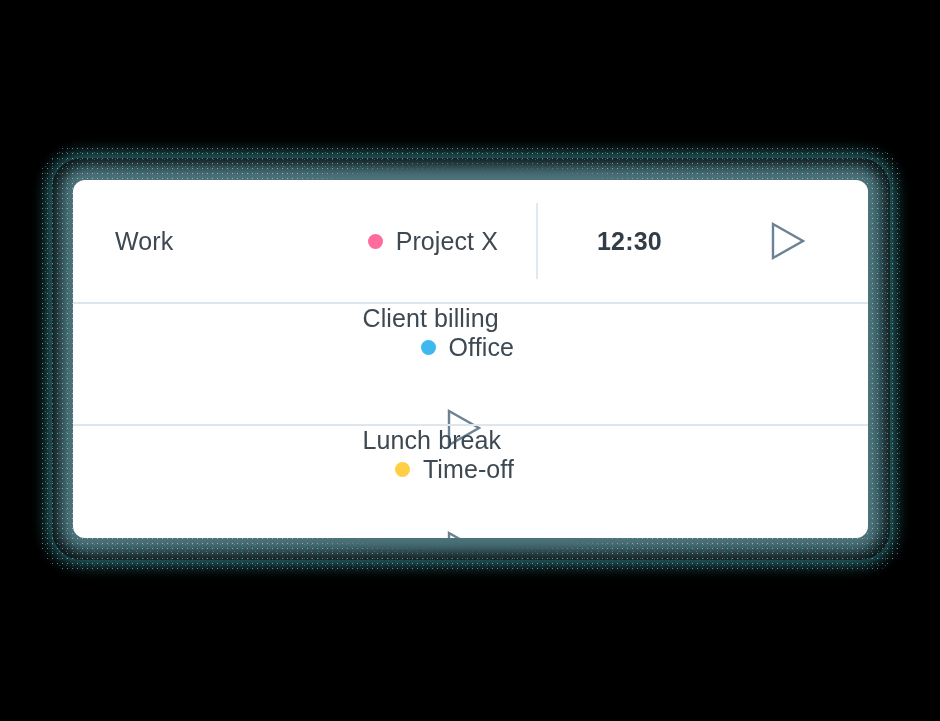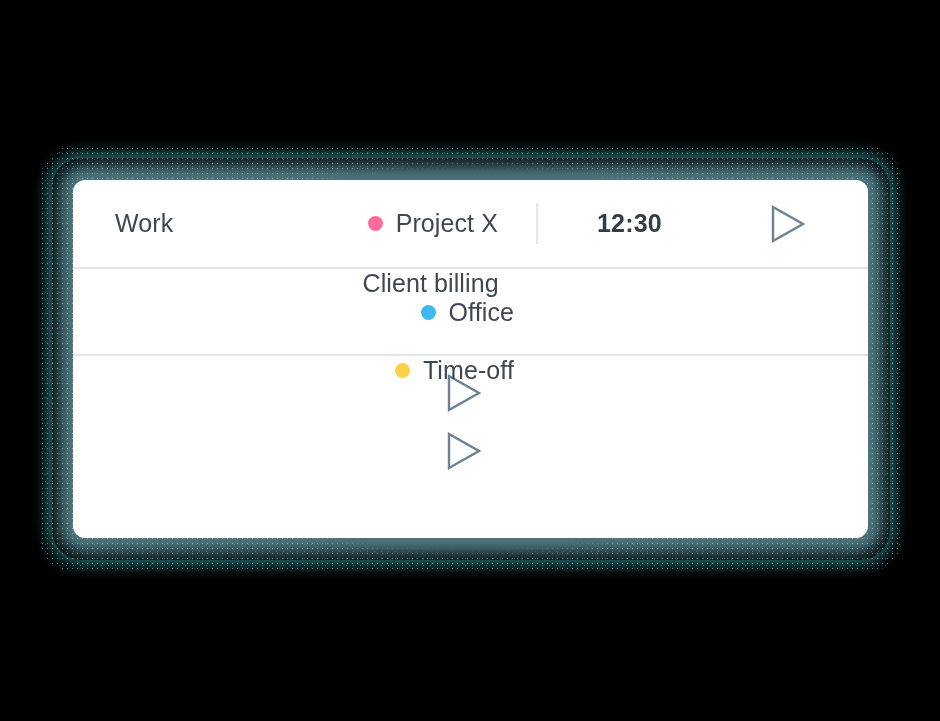--- a/index.html
+++ b/index.html
@@ -82,21 +82,21 @@
     top: 180px;
     width: 795px;
     height: 358px;
     background: #ffffff;
     border-radius: 12px;
     overflow: hidden;
   }
 
   .row {
     position: relative;
-    height: 87px;
+    height: 122px;
     display: flex;
     align-items: center;
     box-sizing: border-box;
   }
   .row + .row {
     border-top: 2px solid #dee5eb;
     flex-direction: column;
   }
 
   
@@ -200,20 +200,21 @@
       </div>
       <div class="col-divider"></div>
       <div class="col-play">
         <svg class="play-icon" width="36" height="40" viewBox="0 0 36 40">
           <path d="M3 3 L33 20 L3 37 Z" fill="none" stroke="#6b8294" stroke-width="2.4" stroke-linejoin="miter"></path>
         </svg>
       </div>
     </div>
 
     <div class="row">
+      <div class="col-task">Lunch break</div>
       <div class="col-category">
         <span class="cat-dot" style="background: rgb(255, 207, 69);"></span>
         <span class="cat-label">Time-off</span>
       </div>
       <div class="col-divider"></div>
       <div class="col-play">
         <svg class="play-icon" width="36" height="40" viewBox="0 0 36 40">
           <path d="M3 3 L33 20 L3 37 Z" fill="none" stroke="#6b8294" stroke-width="2.4" stroke-linejoin="miter"></path>
         </svg>
       </div>

